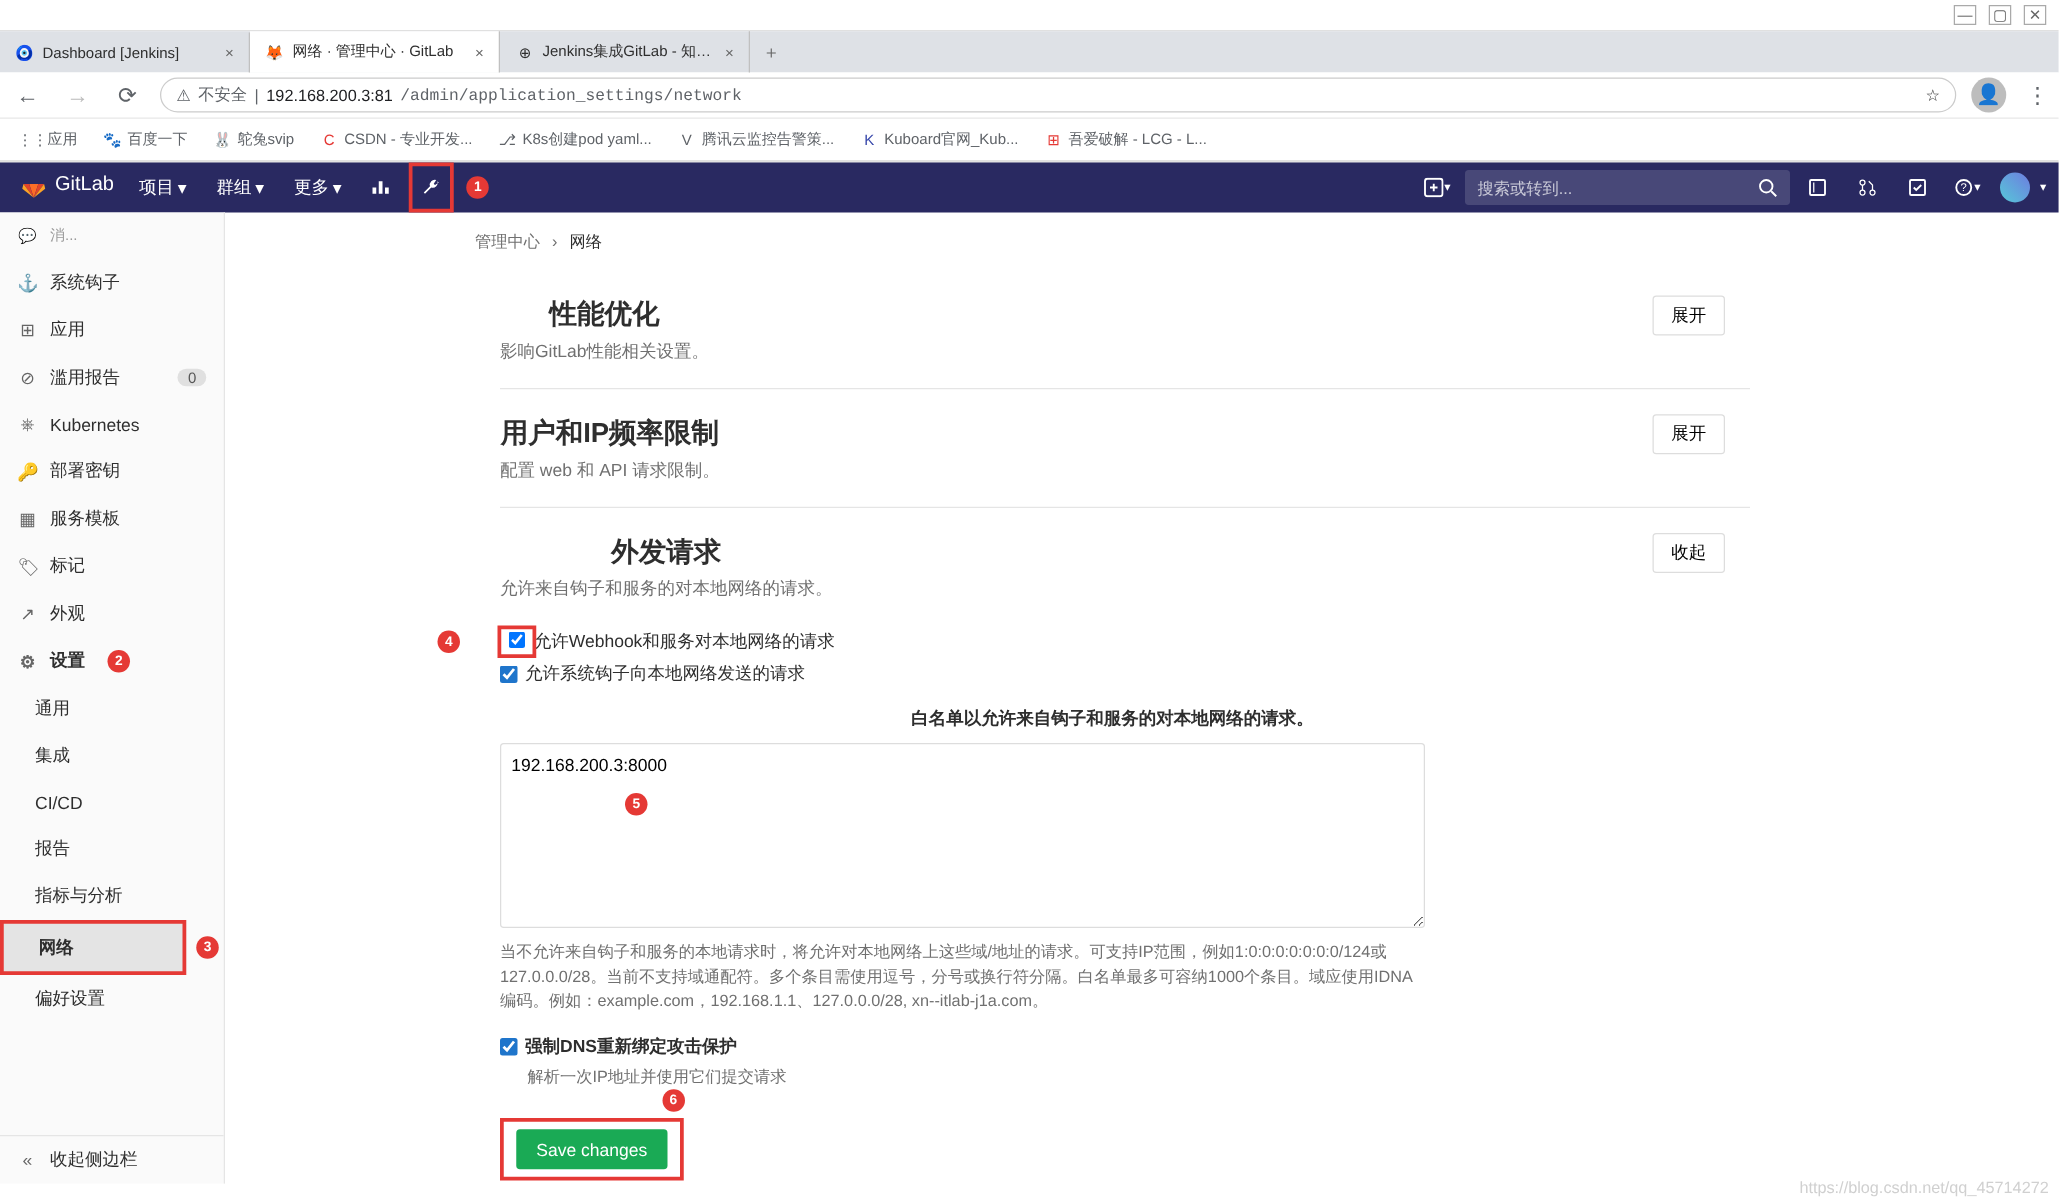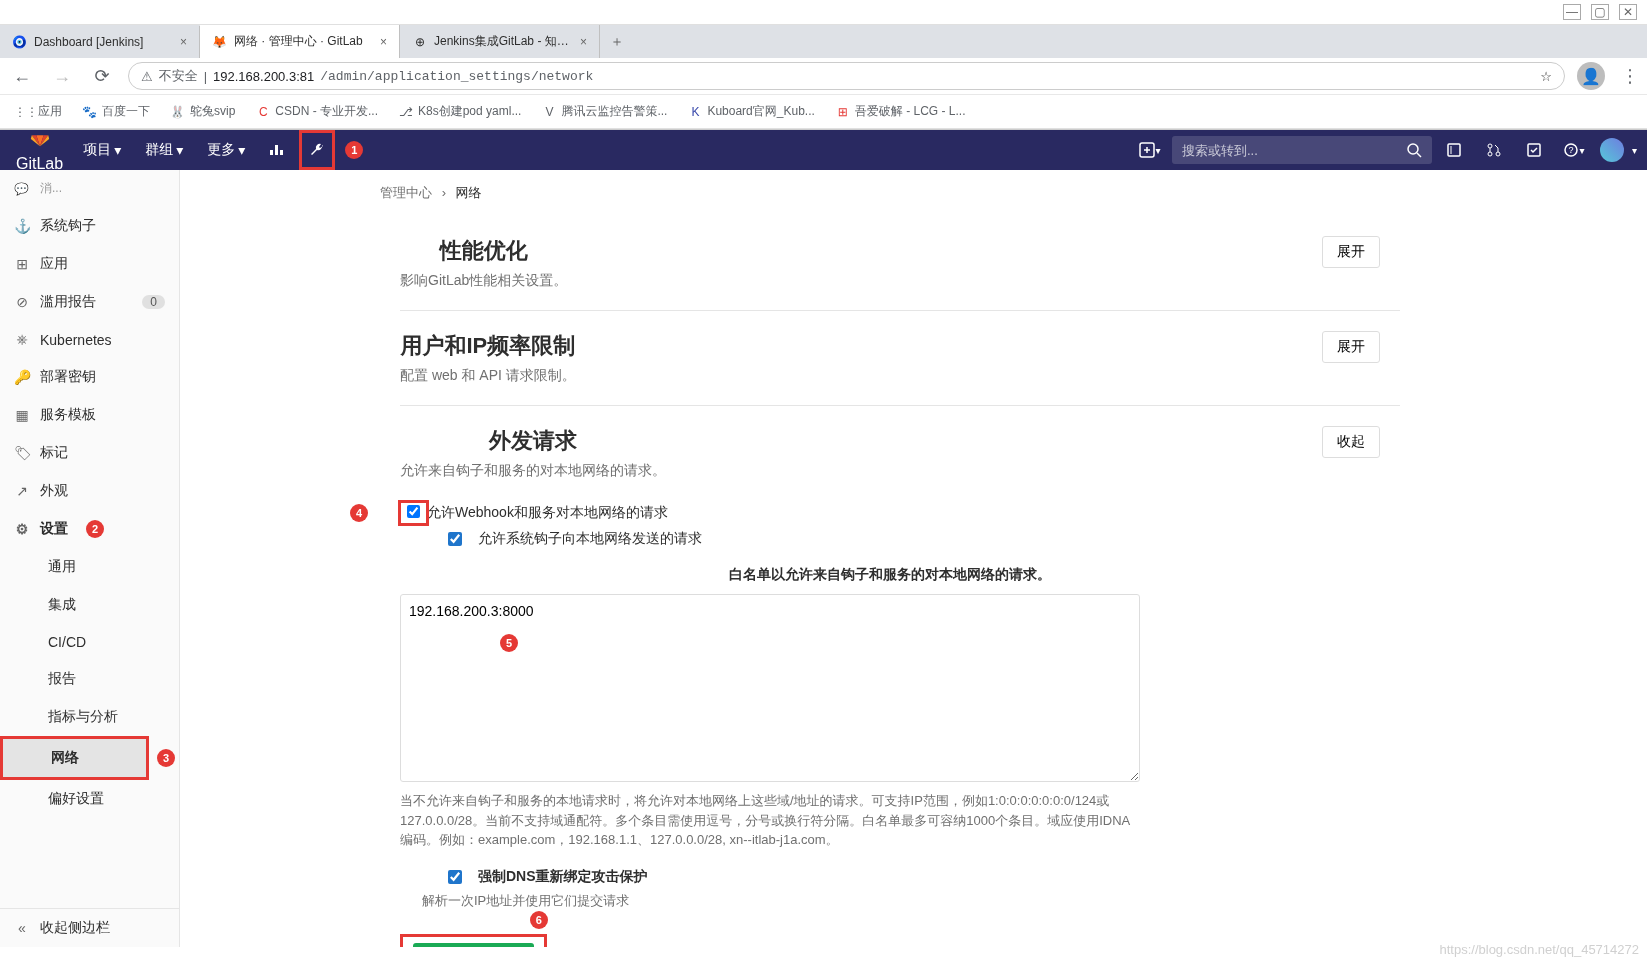--- a/index.html
+++ b/index.html
@@ -24,60 +24,60 @@
     .addr-bar .url-host { color: #202124; }
     .addr-bar .url-path { color: #5f6368; font-family: Liberation Mono, monospace; }
     .addr-right { display: flex; gap: 16px; align-items: center; color: #5f6368; font-size: 18px; }
     .addr-right .avatar { width: 28px; height: 28px; border-radius: 50%; background: #bdbdbd; display: inline-flex; align-items: center; justify-content: center; font-size: 16px; color: #fff; }
     .bookmark-bar { display: flex; align-items: center; gap: 4px; padding: 6px 10px; background: #fff; border-top: 1px solid #e8e8e8; border-bottom: 1px solid #e0e0e0; font-size: 12px; flex-wrap: nowrap; overflow: hidden; }
     .bookmark { display: flex; align-items: center; gap: 4px; padding: 2px 8px; color: #5f6368; white-space: nowrap; cursor: pointer; }
     .bookmark .bm-icon { width: 16px; height: 16px; display: inline-flex; align-items: center; justify-content: center; }
     
     
     .gl-header { display: flex; align-items: center; background: #292961; color: #fff; height: 40px; padding: 0 10px; gap: 4px; }
-    .gl-logo { display: flex; align-items: center; gap: 6px; font-size: 16px; font-weight: 500; padding: 0 6px; flex-direction: column; }
+    .gl-logo { display: flex; align-items: flex-start; gap: 6px; font-size: 16px; font-weight: 500; padding: 0 6px; }
     .gl-logo svg { width: 22px; height: 22px; }
     .gl-nav-item { padding: 0 10px; display: flex; align-items: center; gap: 3px; height: 40px; cursor: pointer; font-size: 14px; }
     .gl-icon-btn { width: 36px; height: 40px; display: flex; align-items: center; justify-content: center; cursor: pointer; }
     .red-highlight { border: 3px solid #e53935; }
     .red-circle { width: 18px; height: 18px; border-radius: 50%; background: #e53935; color: #fff; font-size: 11px; display: inline-flex; align-items: center; justify-content: center; font-weight: bold; }
     .gl-spacer { flex: 1; }
     .gl-search { background: rgba(255,255,255,0.15); border-radius: 3px; display: flex; align-items: center; width: 260px; height: 28px; padding: 0 10px; }
     .gl-search input { flex: 1; background: none; border: none; outline: none; color: #fff; font-size: 13px; }
     .gl-search input::placeholder { color: rgba(255,255,255,0.7); }
     .gl-user-avatar { width: 24px; height: 24px; border-radius: 50%; background: linear-gradient(45deg,#56c8d8,#6e7ce0); margin: 0 4px; }
     
     
     .gl-body { display: flex; height: calc(963px - 40px - 146px); }
     .gl-sidebar { width: 180px; background: #fafafa; border-right: 1px solid #e5e5e5; display: flex; flex-direction: column; overflow-y: auto; }
     .gl-sidebar-item { display: flex; align-items: center; gap: 10px; padding: 10px 14px; color: #2e2e2e; cursor: pointer; font-size: 14px; }
     .gl-sidebar-item .si-icon { width: 16px; text-align: center; color: #666; }
     .gl-sidebar-item .badge { margin-left: auto; background: #e0e0e0; border-radius: 10px; padding: 0 8px; font-size: 12px; color: #555; }
     .gl-sidebar-item.bold { font-weight: 600; }
-    .gl-sidebar-sub { padding-left: 48px; }
+    .gl-sidebar-sub { padding-left: 28px; }
     .gl-sidebar-item.active-sub { background: #e4e4e4; font-weight: 600; }
     .gl-sidebar-bottom { margin-top: auto; border-top: 1px solid #e5e5e5; }
     .sidebar-highlight-settings { position: relative; }
     .sidebar-highlight-network { position: relative; }
     
     
     .gl-content { flex: 1; overflow-y: auto; padding: 0; }
     .breadcrumb { padding: 14px 20px; font-size: 13px; color: #707070; border-bottom: 1px solid #eee; }
     .breadcrumb .sep { margin: 0 6px; }
     .breadcrumb .current { color: #2e2e2e; }
     .settings-section { padding: 20px 20px 20px 0; border-bottom: 1px solid #e5e5e5; margin: 0 20px; }
     .section-row { display: flex; justify-content: space-between; align-items: flex-start; }
     .section-title { font-size: 22px; font-weight: 600; margin-bottom: 6px; text-align: center; }
     .section-desc { color: #707070; font-size: 14px; }
     .expand-btn { border: 1px solid #ddd; background: #fff; padding: 6px 14px; border-radius: 3px; cursor: pointer; font-size: 14px; }
     .form-block { margin-top: 20px; }
-    .checkbox-row { display: flex; align-items: center; gap: 16px; margin-bottom: 6px; margin-left: 48px; }
+    .checkbox-row { display: flex; align-items: center; gap: 6px; margin-bottom: 6px; }
     .checkbox-row input[type=checkbox] { accent-color: #1f75cb; width: 14px; height: 14px; }
     .form-label { font-weight: 600; margin: 18px 0 10px; display: block; text-align: center; }
-    .whitelist-textarea { width: 100%; max-width: 740px; height: 188px; border: 1px solid #ddd; border-radius: 3px; padding: 8px; font-size: 14px; resize: both; }
+    .whitelist-textarea { width: 100%; max-width: 740px; height: 148px; border: 1px solid #ddd; border-radius: 3px; padding: 8px; font-size: 14px; resize: both; }
     .help-text { color: #707070; font-size: 13px; margin-top: 6px; max-width: 740px; line-height: 1.5; }
     .sub-help { color: #707070; font-size: 13px; margin-left: 22px; margin-top: 2px; }
     .save-btn { background: #1aaa55; color: #fff; border: none; padding: 8px 16px; border-radius: 3px; font-size: 14px; cursor: pointer; text-align: right; }
     .marker-wrap { position: relative; display: inline-block; }
     .watermark { position: fixed; bottom: 6px; right: 8px; color: #d0d0d0; font-size: 13px; }
     svg.icon16 { width: 16px; height: 16px; fill: currentColor; }
   </style>
 </head>
 <body>
 

